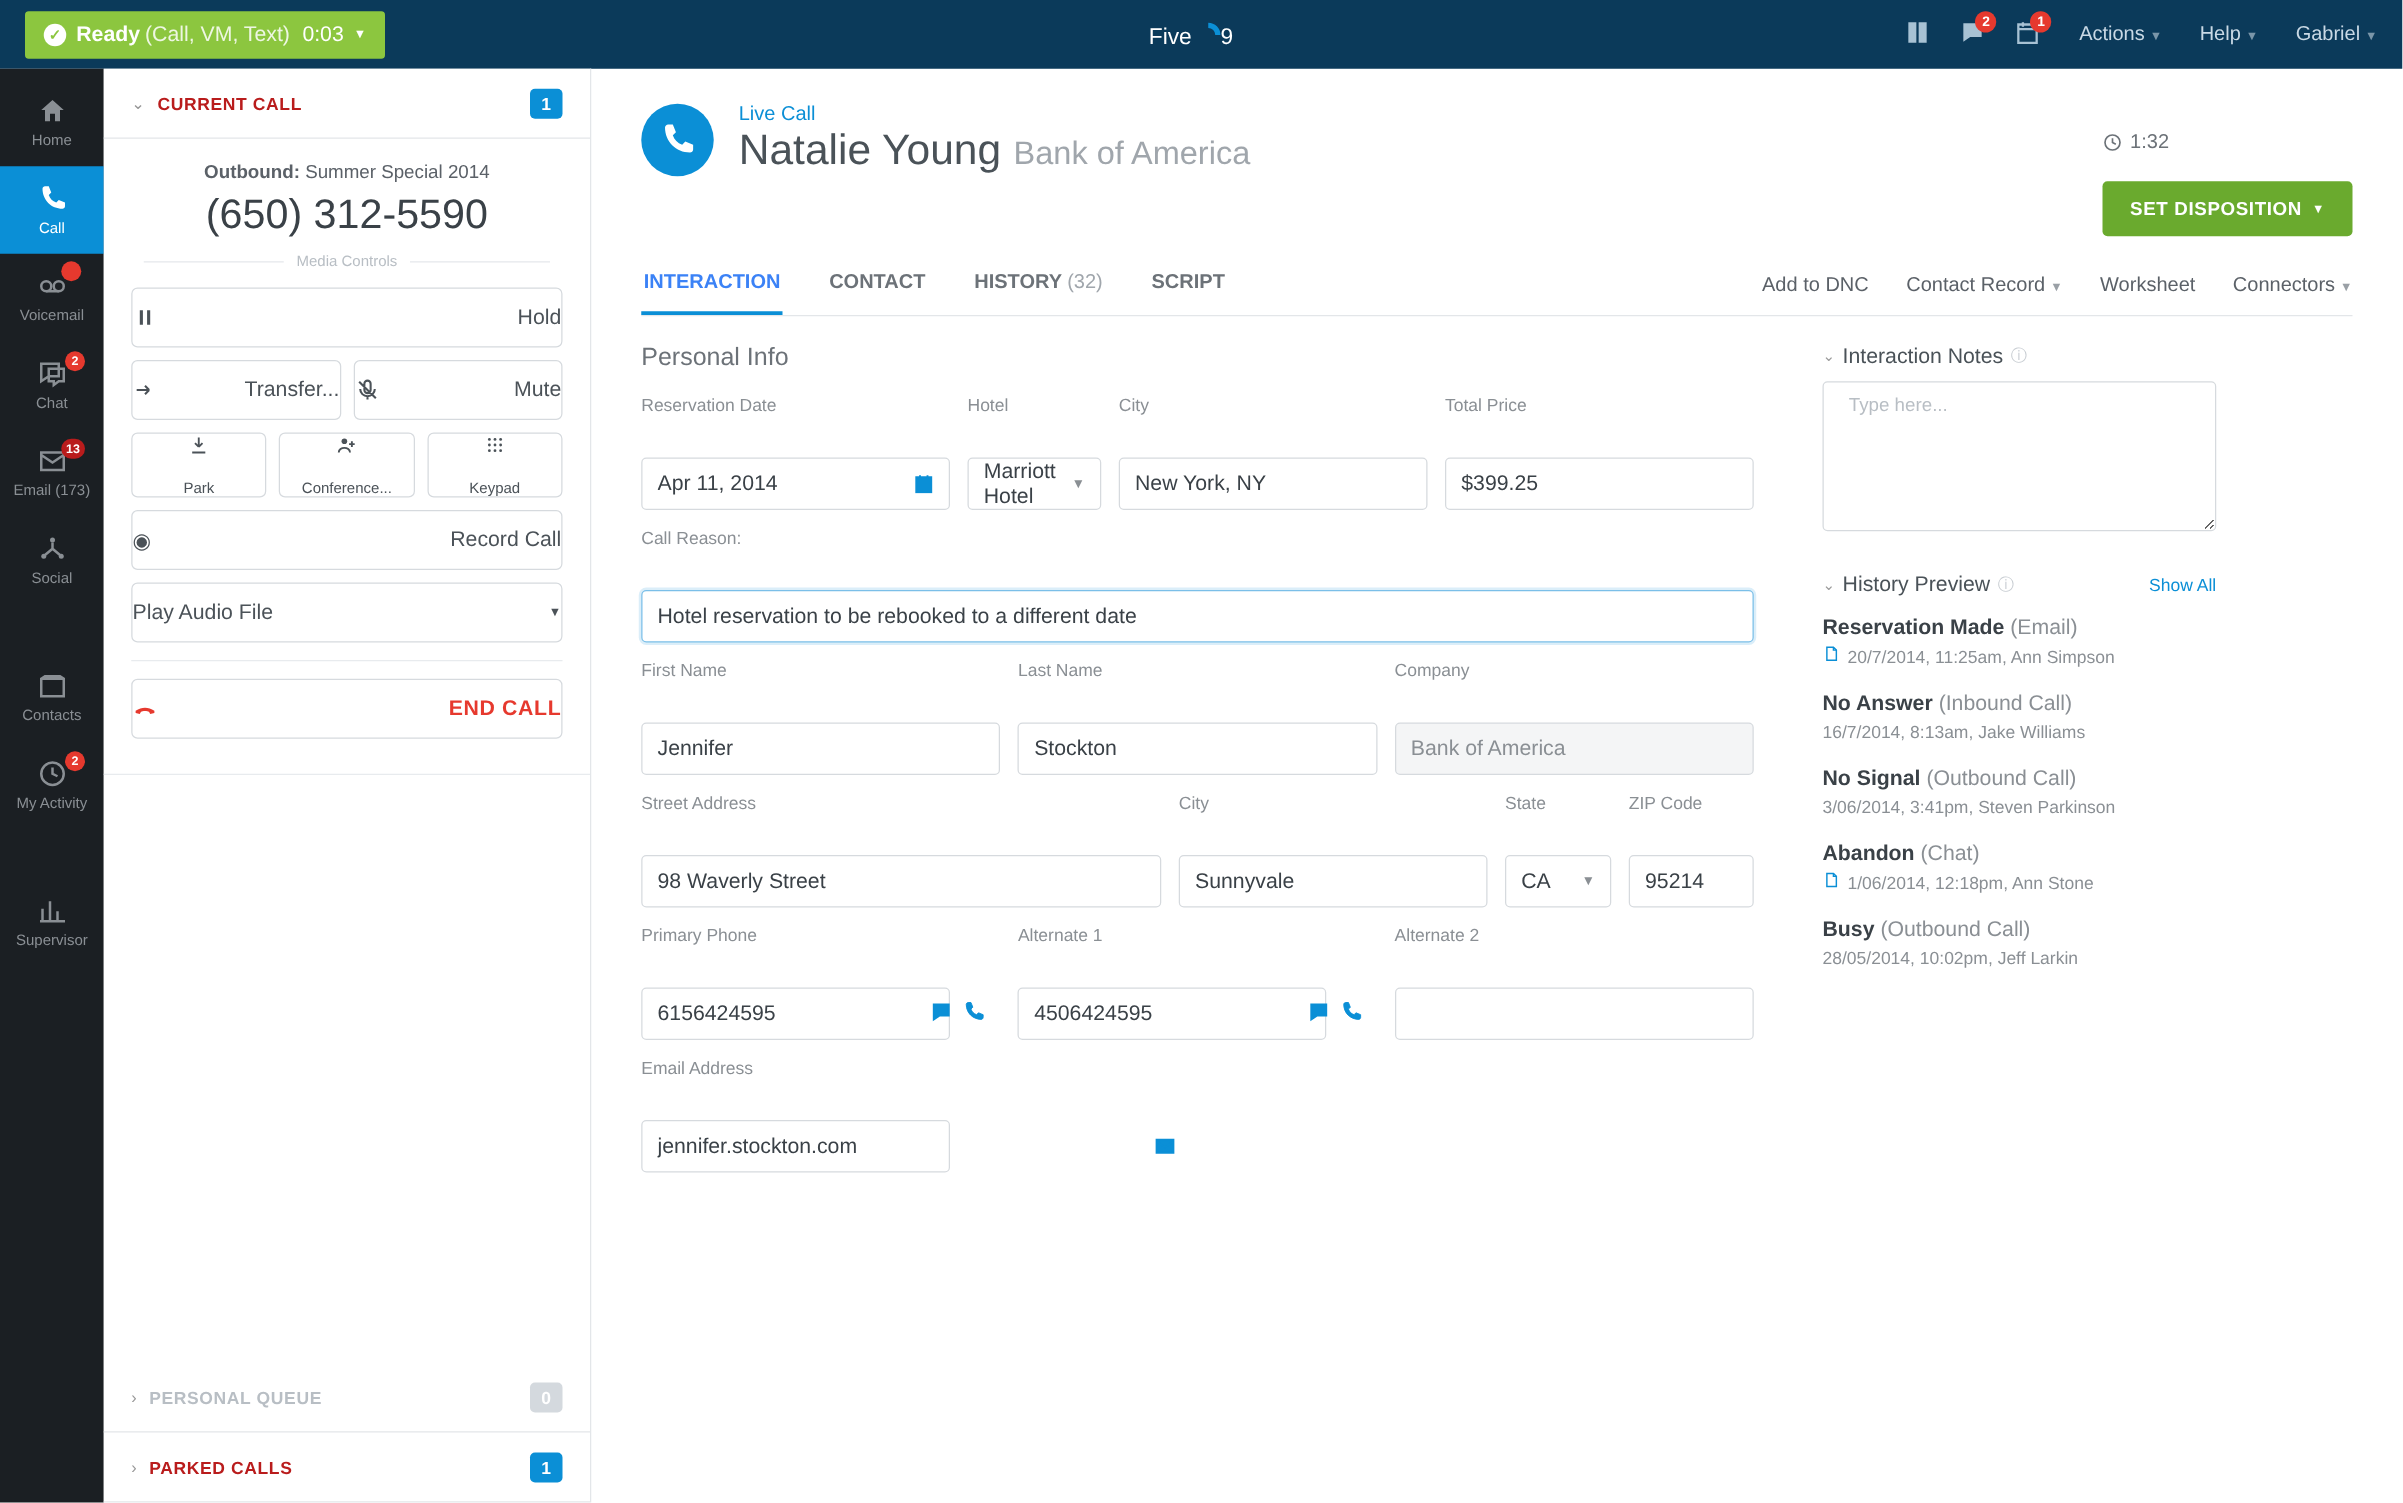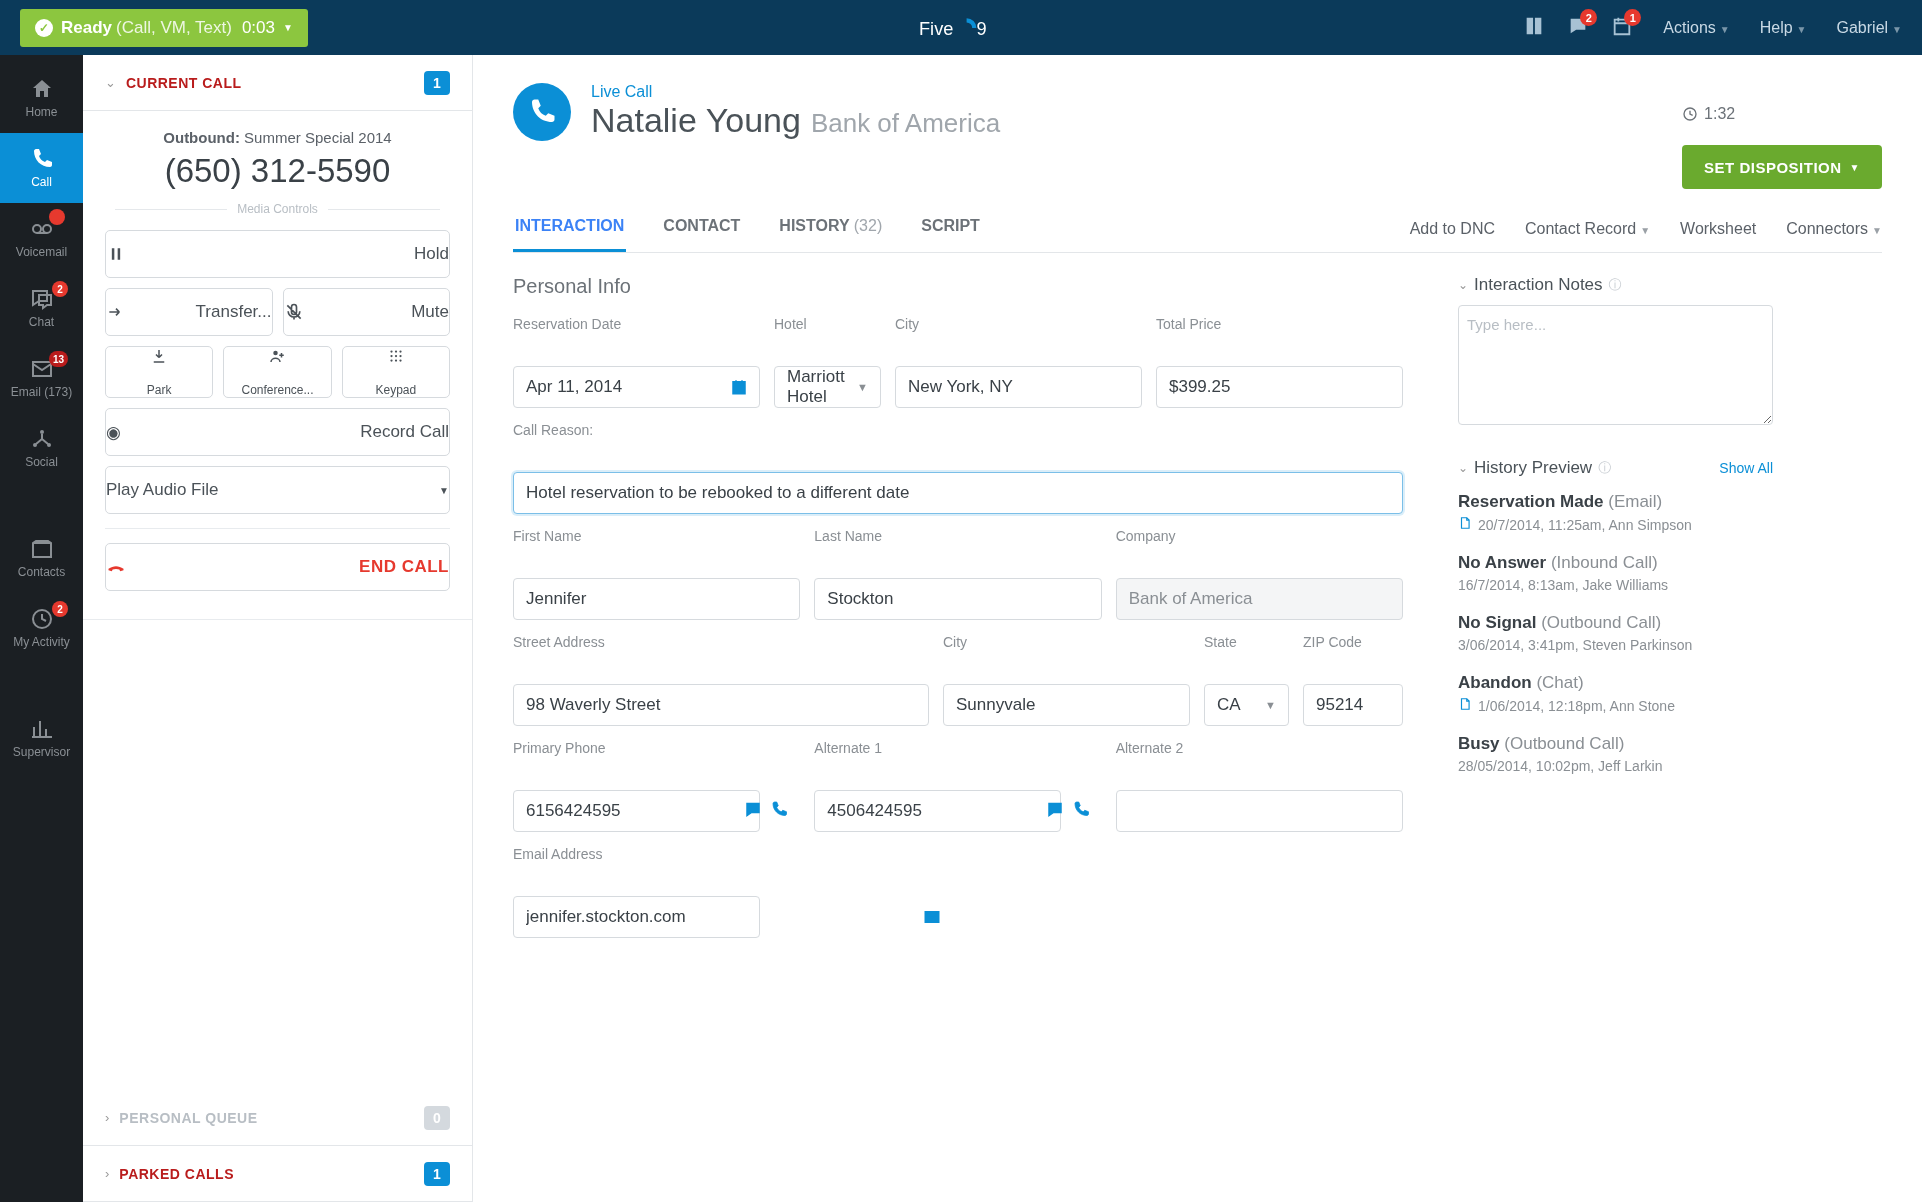--- a/index.html
+++ b/index.html
@@ -91,21 +91,21 @@
 .sel { display: flex; align-items: center; position: relative; cursor: pointer; }
 .sel .caret { position: absolute; right: 12px; color: #8a8f94; font-size: 11px; }
 .input-icon { position: relative; }
 .input-icon .ic-r { position: absolute; right: 12px; top: 50%; transform: translateY(-50%); display: flex; gap: 8px; color: #0b8fd6; }
 .input-icon .ic-r svg { width: 18px; height: 18px; fill: #0b8fd6; stroke: #0b8fd6; }
 .highlighted input { border-color: #7bbfe8; box-shadow: 0 0 0 2px rgba(11,143,214,.15); }
 
 .side h3 { font-size: 17px; color: #4a5258; font-weight: 500; display: flex; align-items: center; gap: 6px; margin-bottom: 10px; }
 .side h3 .info { color: #c8cdd2; font-size: 13px; }
 .side h3 .chev { color: #999; font-size: 12px; }
-.notes { width: 100%; height: 120px; border: 1px solid #d6dade; border-radius: 4px; padding: 10px 8px; font-size: 15px; color: #3a4147; resize: vertical; font-family: inherit; }
+.notes { width: 100%; height: 120px; border: 1px solid #d6dade; border-radius: 4px; padding: 10px 20px; font-size: 15px; color: #3a4147; resize: vertical; font-family: inherit; }
 .notes::placeholder { color: #b8bec4; }
 .hist-head { display: flex; align-items: center; margin-top: 30px; margin-bottom: 14px; }
 .hist-head h3 { margin-bottom: 0; }
 .hist-head .showall { margin-left: auto; color: #0b8fd6; font-size: 14px; cursor: pointer; }
 .hist-item { margin-bottom: 20px; }
 .hist-item .h-title { font-size: 17px; color: #3a4147; font-weight: 600; }
 .hist-item .h-title .type { color: #8a8f94; font-weight: 400; }
 .hist-item .h-meta { font-size: 14px; color: #8a8f94; margin-top: 4px; display: flex; align-items: center; gap: 6px; }
 .hist-item .h-meta .fic { color: #0b8fd6; }
 

